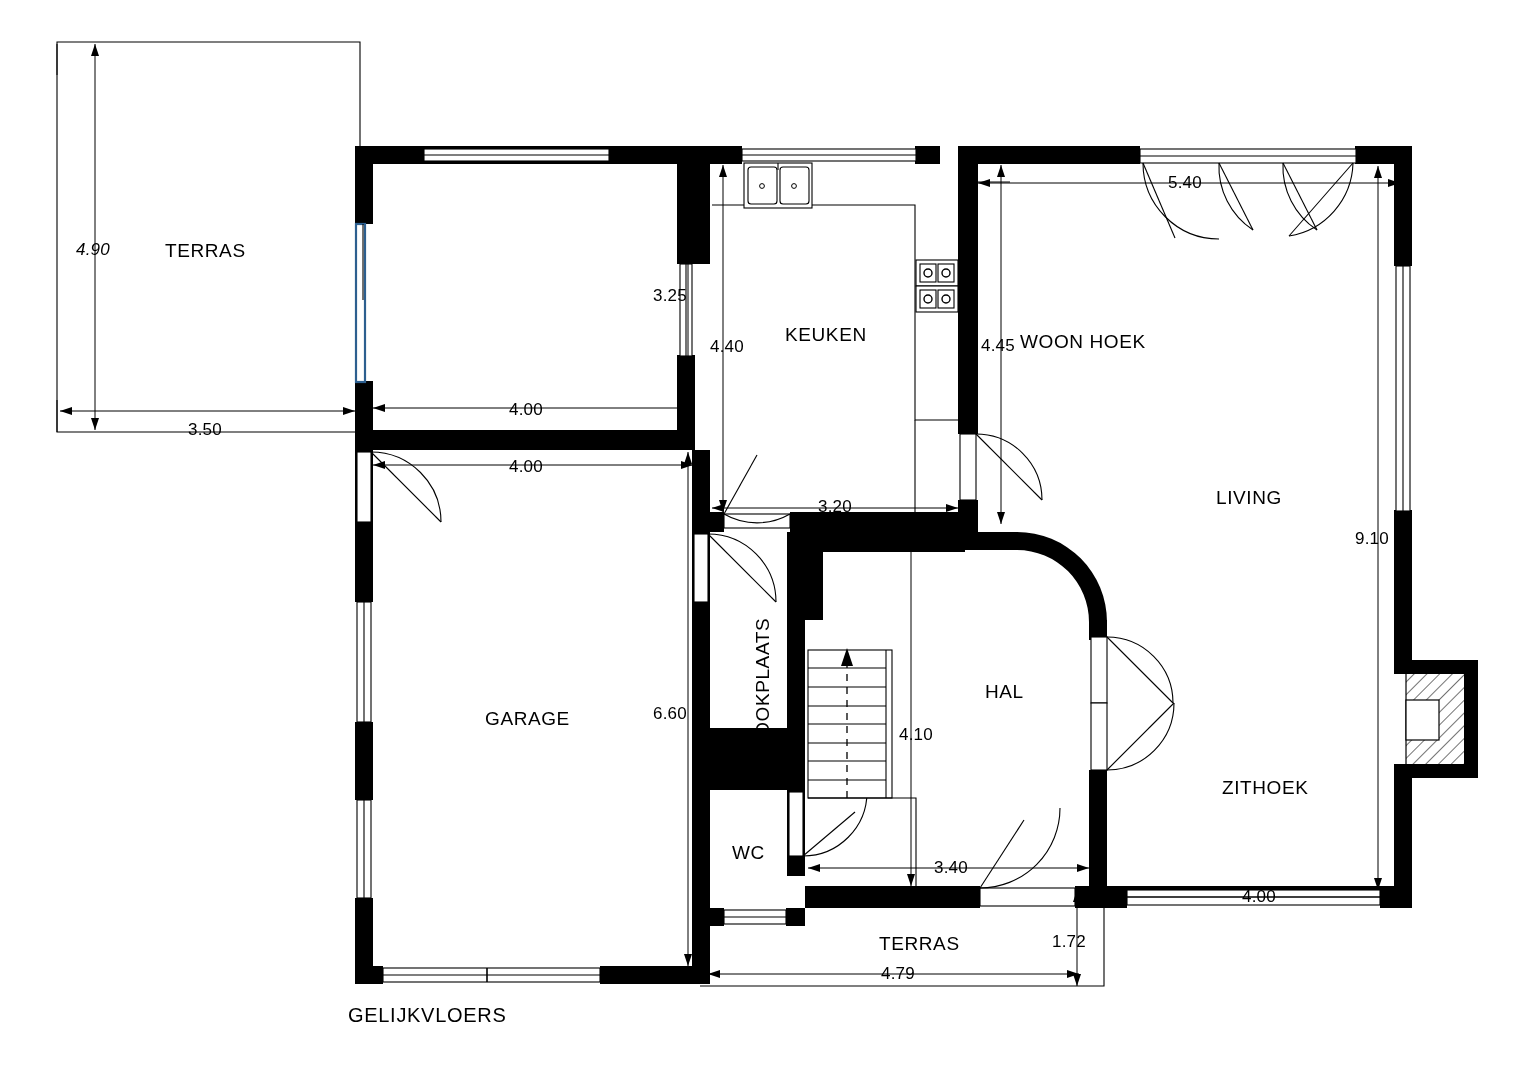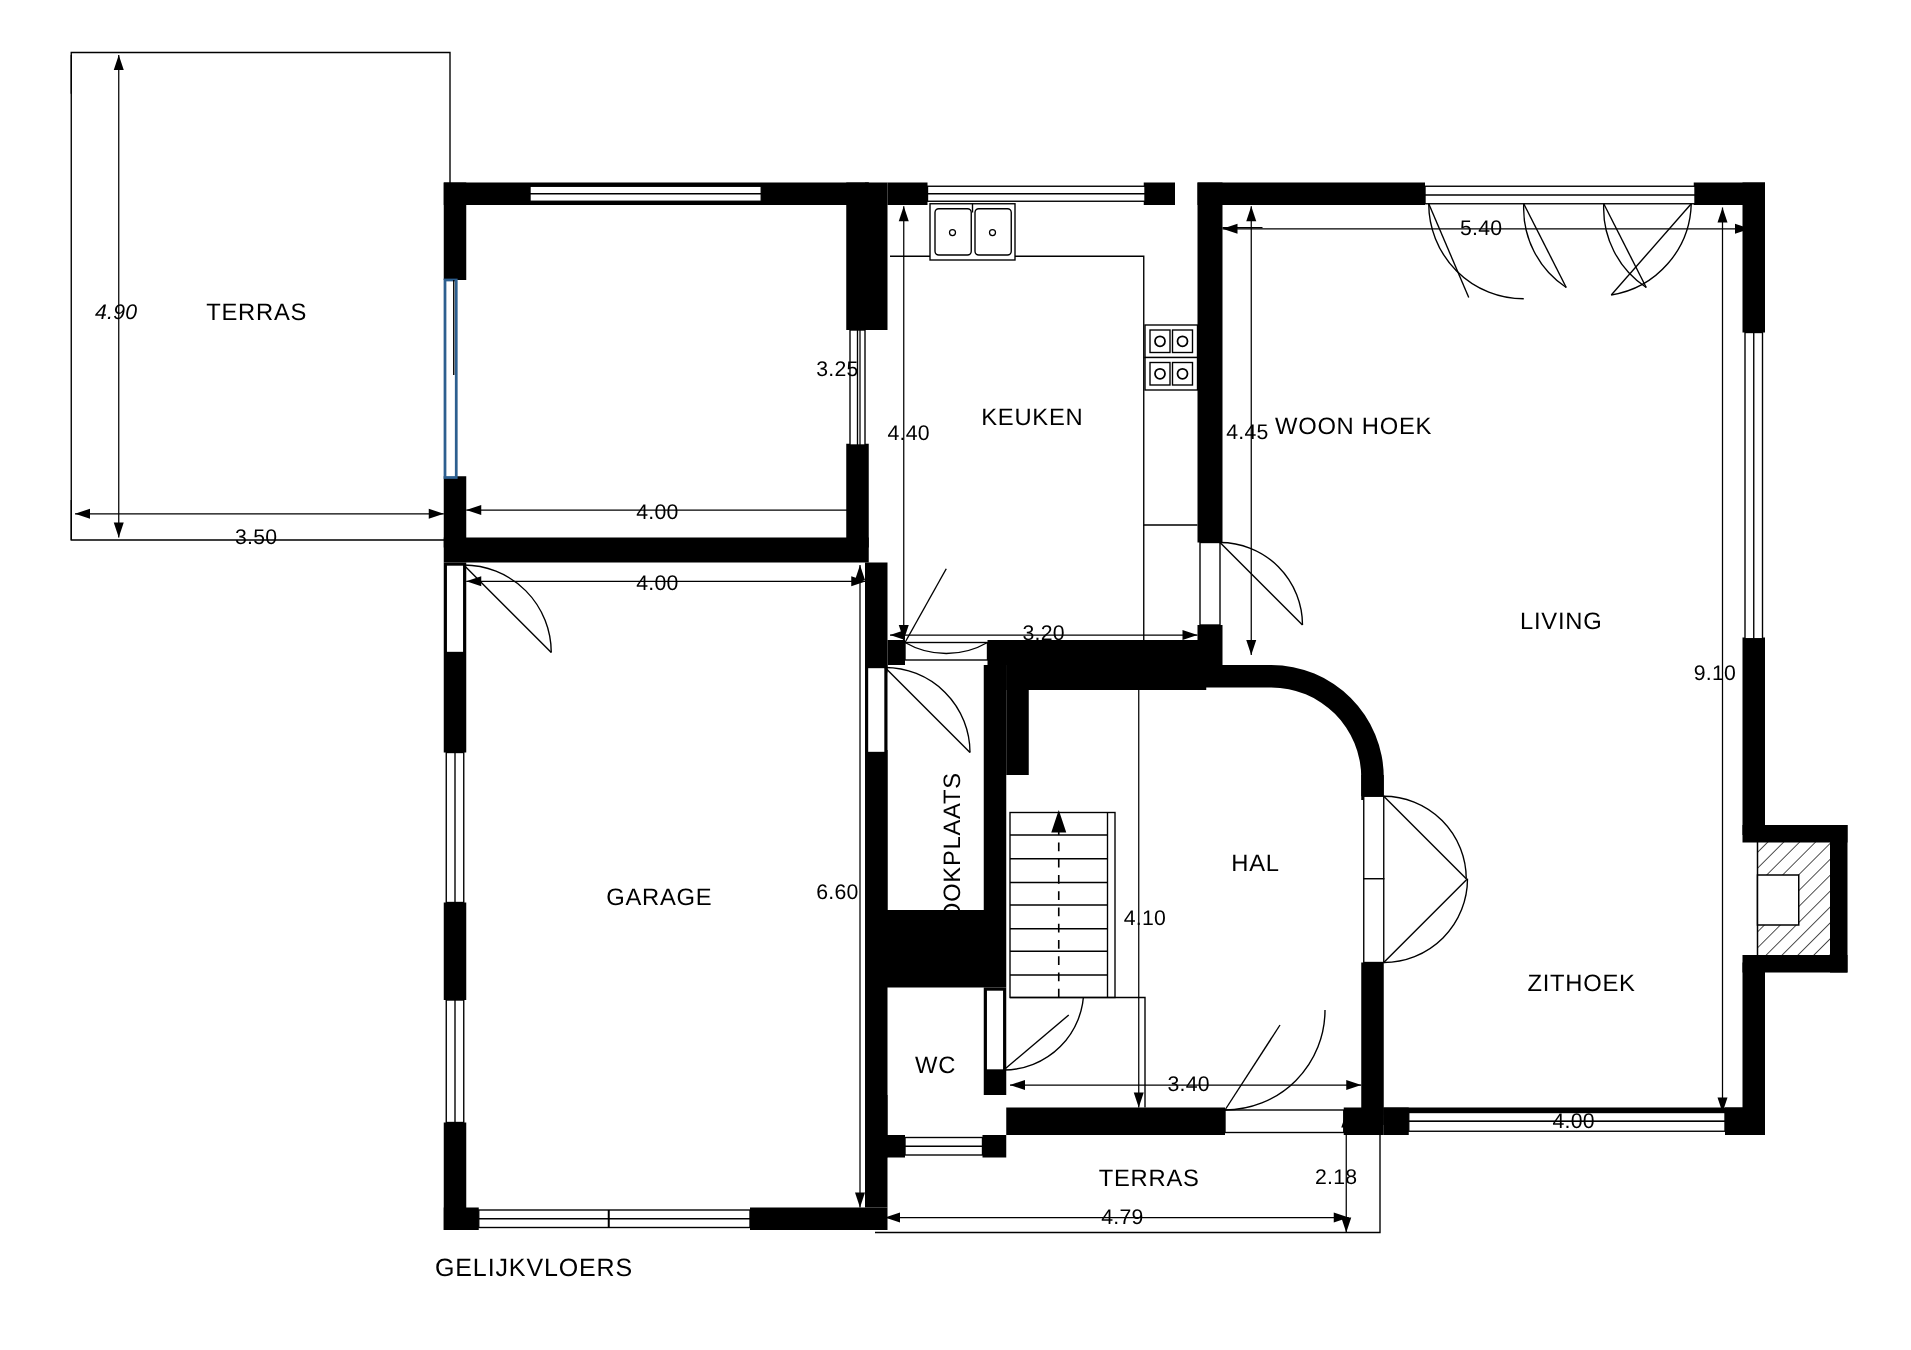--- a/index.html
+++ b/index.html
@@ -375,17 +375,17 @@
   <div class="label dim-label" style="left:653px; top:705px;">6.60</div>
   <div class="label dim-label" style="left:710px; top:338px;">4.40</div>
   <div class="label dim-label" style="left:818px; top:498px;">3.20</div>
   <div class="label dim-label" style="left:981px; top:337px;">4.45</div>
   <div class="label dim-label" style="left:1168px; top:174px;">5.40</div>
   <div class="label dim-label" style="left:1355px; top:530px;">9.10</div>
   <div class="label dim-label" style="left:899px; top:702px;margin-top:24px;">4.10</div>
   <div class="label dim-label" style="left:934px; top:859px;">3.40</div>
   <div class="label dim-label" style="left:1242px; top:888px;">4.00</div>
   <div class="label dim-label" style="left:881px; top:965px;">4.79</div>
-  <div class="label dim-label" style="left:1052px; top:933px;">2.18</div>
+  <div class="label dim-label" style="left:1052px; top:933px;">1.72</div>
 
   <div class="label title-label" style="left:348px; top:1005px;text-align:right;">GELIJKVLOERS</div>
 
 </div>
 
 </body></html>

